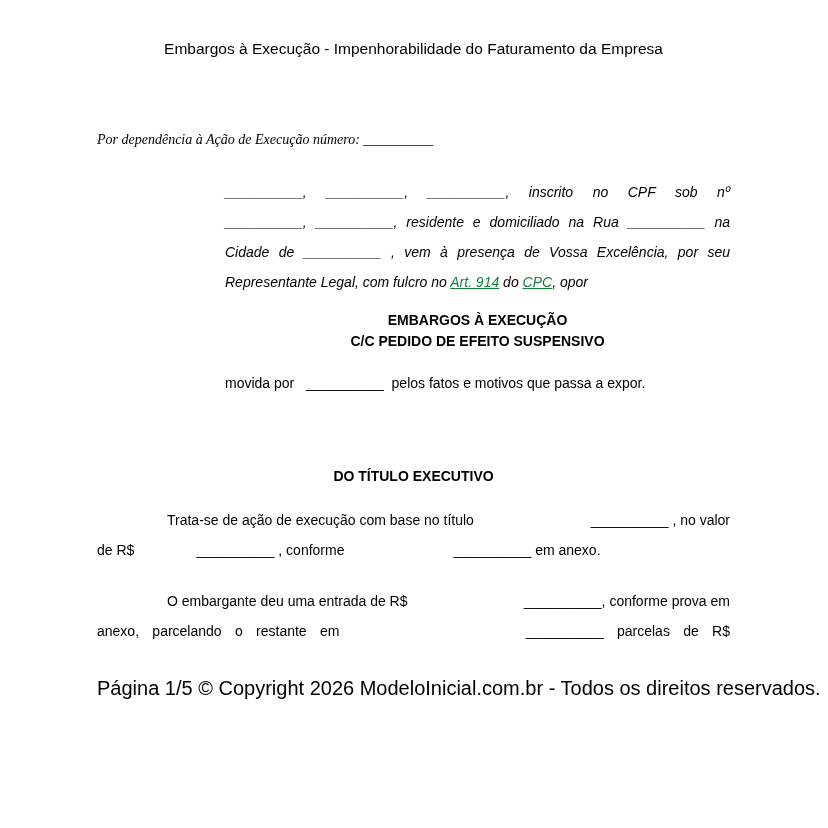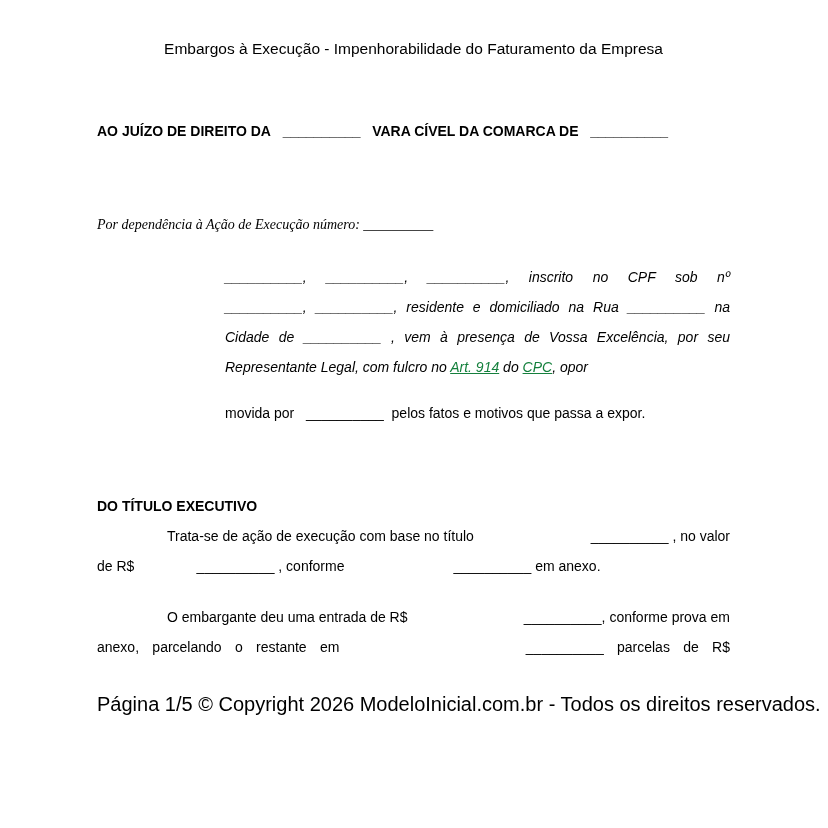--- a/index.html
+++ b/index.html
@@ -58,22 +58,23 @@
     font-weight: bold;
     line-height: 21px;
   }
   .movida {
     margin-top: 16px;
     padding-left: 128px;
   }
   .section-heading {
     margin-top: 63px;
     font-weight: bold;
+    text-align: center;
   }
-  .para-trata { margin-top: 0; }
+  .para-trata { margin-top: 14px; }
   .para-emb   { margin-top: 21px; }
   .flexline {
     display: flex;
     justify-content: space-between;
   }
   .indent { padding-left: 70px; }
   .doc-link {
     color: #15803d;
     text-decoration: underline;
     cursor: pointer;
@@ -87,31 +88,34 @@
   }
 </style>
 </head>
 <body>
 
 <div class="page">
   <div class="content">
 
     <div class="doc-title">Embargos à Execução - Impenhorabilidade do Faturamento da Empresa</div>
 
-    <div class="addressing">AO JUÍZO DE DIREITO DA&nbsp;&nbsp;&nbsp;__________&nbsp;&nbsp;&nbsp;VARA CÍVEL DA COMARCA DE&nbsp;&nbsp;&nbsp;__________</div>
 
     <div class="dependency">Por dependência à Ação de Execução número: __________</div>
 
     <div class="qualification">
       <div class="jline">__________, __________, __________, inscrito no CPF sob nº</div>
       <div class="jline">__________, __________, residente e domiciliado na Rua __________ na</div>
       <div class="jline">Cidade de __________ , vem à presença de Vossa Excelência, por seu</div>
       <div class="line"><span>Representante Legal, com fulcro no </span><a href="#" class="doc-link">Art. 914</a><span> do </span><a href="#" class="doc-link">CPC</a><span>, opor</span></div>
     </div>
 
+    <div class="petition-heading">
+      <div>EMBARGOS À EXECUÇÃO</div>
+      <div>C/C PEDIDO DE EFEITO SUSPENSIVO</div>
+    </div>
 
     <div class="movida">movida por&nbsp;&nbsp;&nbsp;__________&nbsp;&nbsp;pelos fatos e motivos que passa a expor.</div>
 
     <div class="section-heading">DO TÍTULO EXECUTIVO</div>
 
     <div class="para-trata">
       <div class="flexline indent">
         <span>Trata-se de ação de execução com base no título</span>
         <span>__________ , no valor</span>
       </div>

